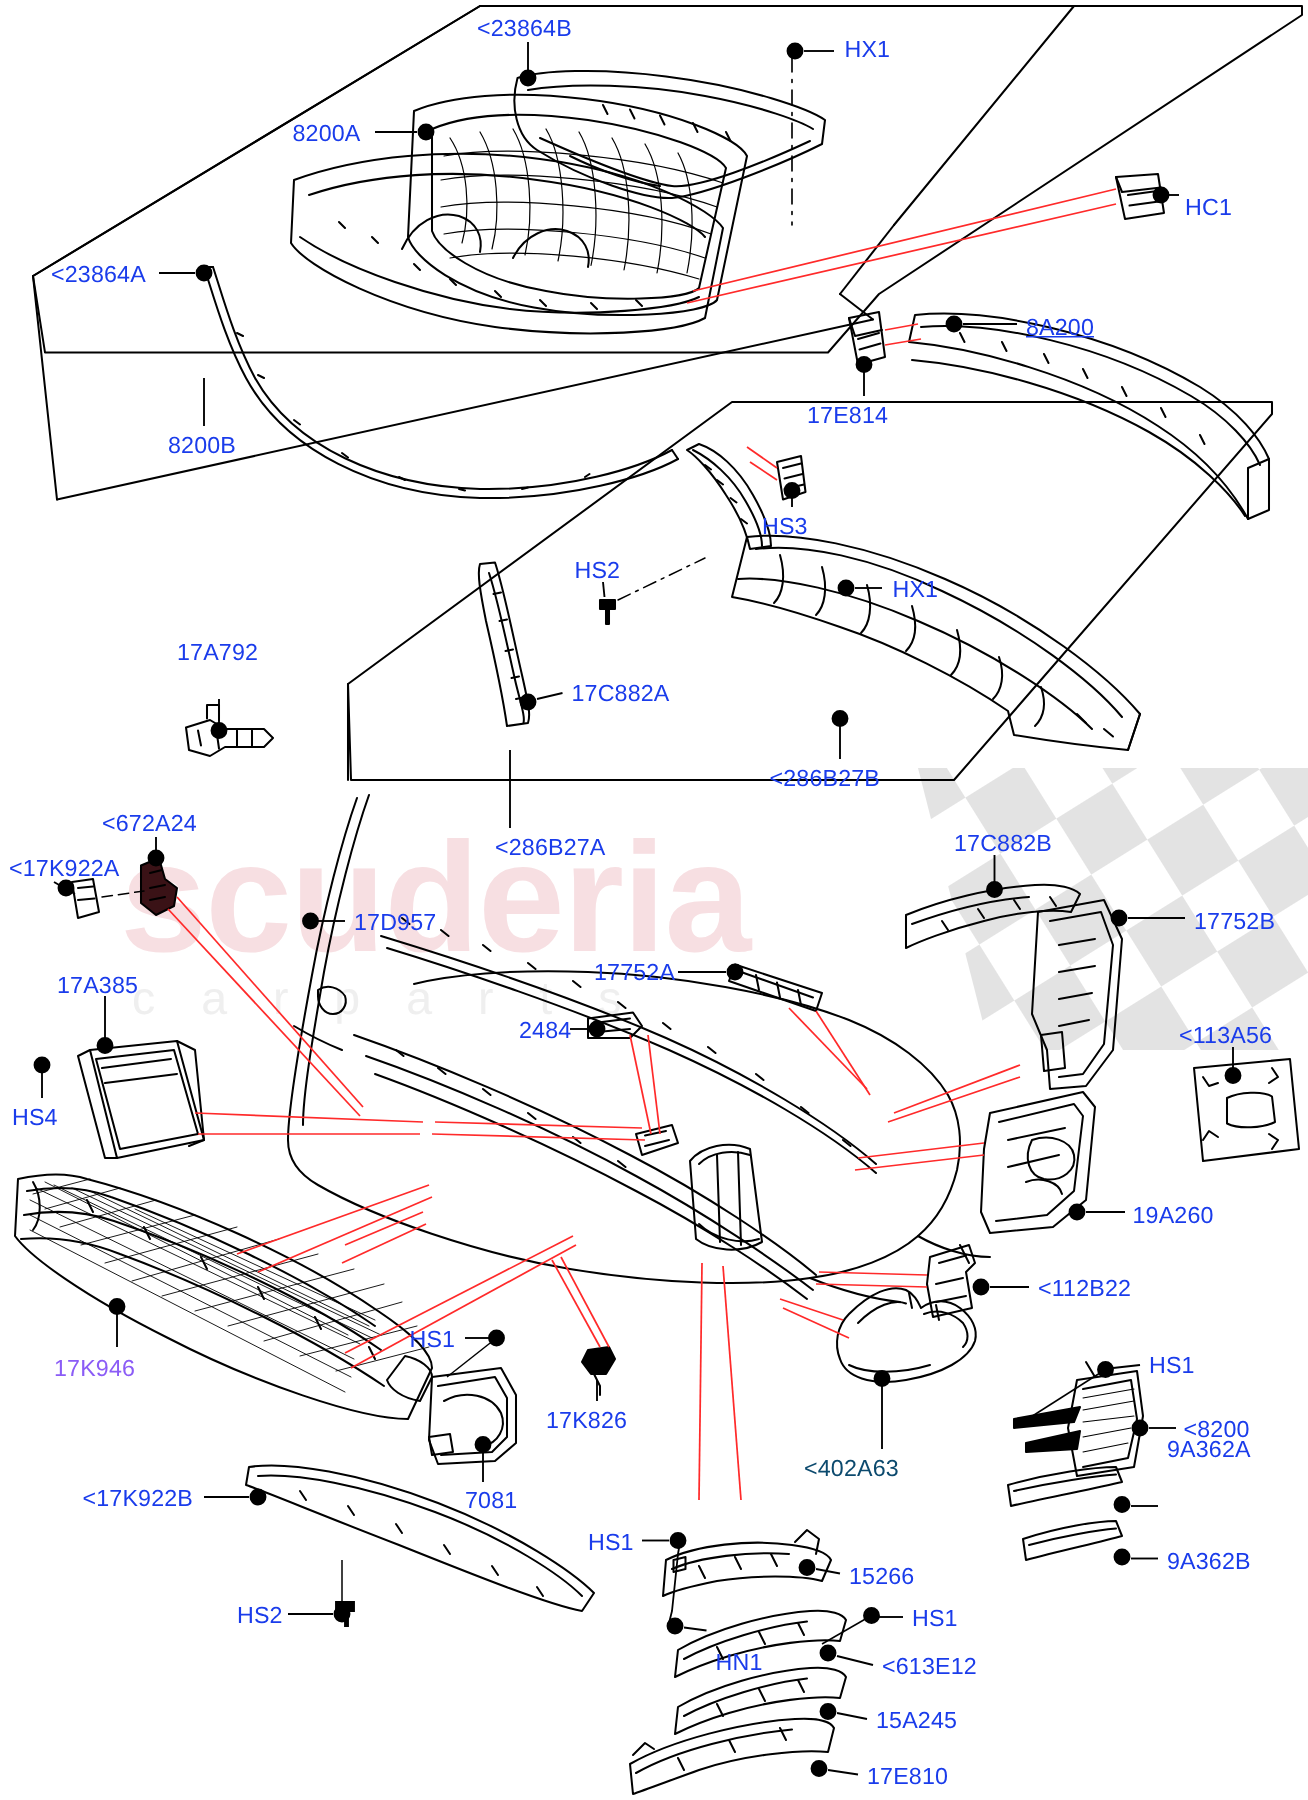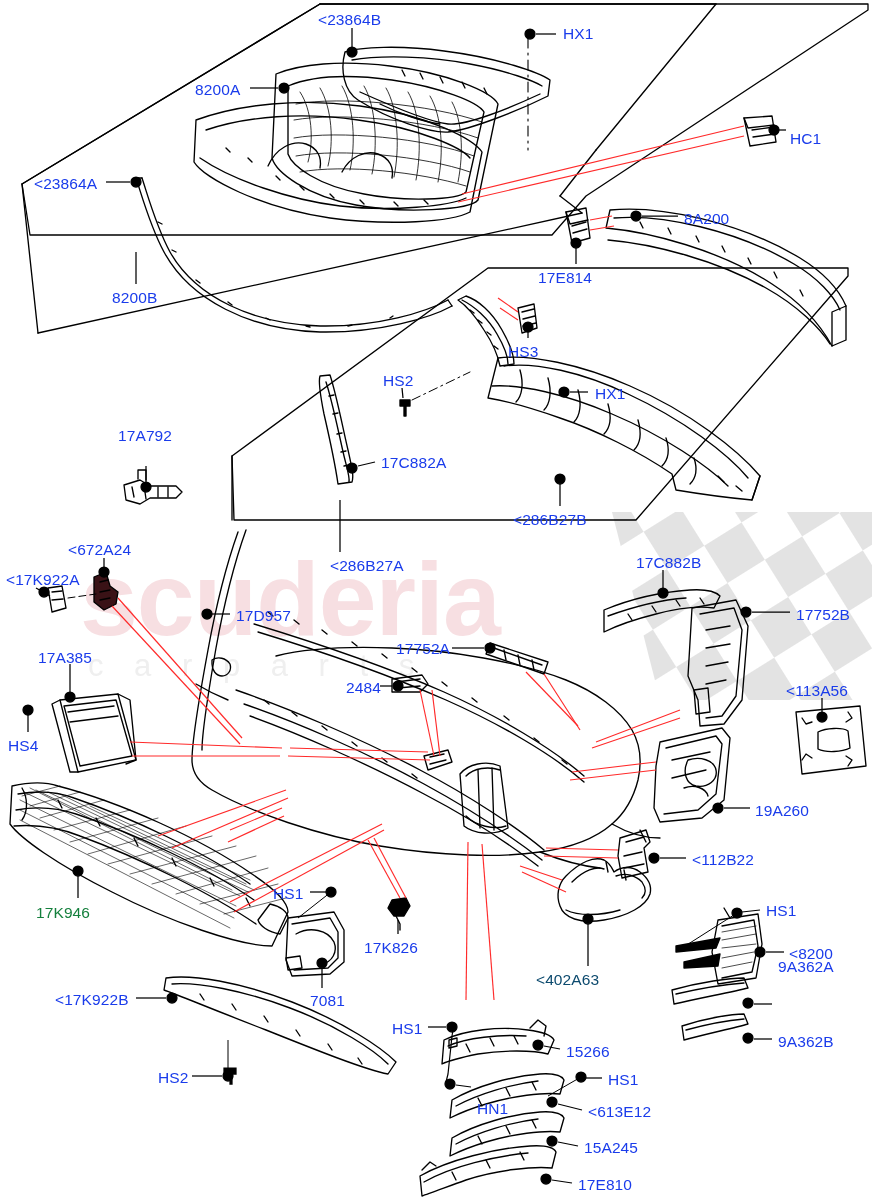--- a/index.html
+++ b/index.html
@@ -616,21 +616,21 @@
       <path d="M224,1068 L236,1068 L236,1074 L232,1074 L232,1084 L230,1084 L230,1074 L224,1074 Z"></path>
     </g>
   </svg>
 
   <div id="labels">
       <div class="lbl" style="left: 318px; top: 12px; color: rgb(26, 60, 235);">&lt;23864B</div>
       <div class="lbl" style="left: 563px; top: 26px; color: rgb(26, 60, 235);">HX1</div>
       <div class="lbl" style="left: 195px; top: 82px; color: rgb(26, 60, 235);">8200A</div>
       <div class="lbl" style="left: 790px; top: 131px; color: rgb(26, 60, 235);">HC1</div>
       <div class="lbl" style="left: 34px; top: 176px; color: rgb(26, 60, 235);">&lt;23864A</div>
-      <div class="lbl" style="left: 684px; top: 211px; color: rgb(26, 60, 235);">8A200</div>
+      <div class="lbl" style="left: 684px; top: 211px; color: rgb(26, 60, 235); text-decoration: underline;">8A200</div>
       <div class="lbl" style="left: 538px; top: 270px; color: rgb(26, 60, 235);">17E814</div>
       <div class="lbl" style="left: 112px; top: 290px; color: rgb(26, 60, 235);">8200B</div>
       <div class="lbl" style="left: 508px; top: 344px; color: rgb(26, 60, 235);">HS3</div>
       <div class="lbl" style="left: 383px; top: 373px; color: rgb(26, 60, 235);">HS2</div>
       <div class="lbl" style="left: 595px; top: 386px; color: rgb(26, 60, 235);">HX1</div>
       <div class="lbl" style="left: 118px; top: 428px; color: rgb(26, 60, 235);">17A792</div>
       <div class="lbl" style="left: 381px; top: 455px; color: rgb(26, 60, 235);">17C882A</div>
       <div class="lbl" style="left: 513px; top: 512px; color: rgb(26, 60, 235);">&lt;286B27B</div>
       <div class="lbl" style="left: 68px; top: 542px; color: rgb(26, 60, 235);">&lt;672A24</div>
       <div class="lbl" style="left: 330px; top: 558px; color: rgb(26, 60, 235);">&lt;286B27A</div>
@@ -638,21 +638,21 @@
       <div class="lbl" style="left: 6px; top: 572px; color: rgb(26, 60, 235);">&lt;17K922A</div>
       <div class="lbl" style="left: 236px; top: 608px; color: rgb(26, 60, 235);">17D957</div>
       <div class="lbl" style="left: 796px; top: 607px; color: rgb(26, 60, 235);">17752B</div>
       <div class="lbl" style="left: 396px; top: 641px; color: rgb(26, 60, 235);">17752A</div>
       <div class="lbl" style="left: 38px; top: 650px; color: rgb(26, 60, 235);">17A385</div>
       <div class="lbl" style="left: 346px; top: 680px; color: rgb(26, 60, 235);">2484</div>
       <div class="lbl" style="left: 786px; top: 683px; color: rgb(26, 60, 235);">&lt;113A56</div>
       <div class="lbl" style="left: 8px; top: 738px; color: rgb(26, 60, 235);">HS4</div>
       <div class="lbl" style="left: 755px; top: 803px; color: rgb(26, 60, 235);">19A260</div>
       <div class="lbl" style="left: 692px; top: 852px; color: rgb(26, 60, 235);">&lt;112B22</div>
-      <div class="lbl" style="left: 36px; top: 905px; color: #15803d;">17K946</div>
+      <div class="lbl" style="left: 36px; top: 905px; color: #8b5cf6;">17K946</div>
       <div class="lbl" style="left: 273px; top: 886px; color: rgb(26, 60, 235);">HS1</div>
       <div class="lbl" style="left: 766px; top: 903px; color: rgb(26, 60, 235);">HS1</div>
       <div class="lbl" style="left: 364px; top: 940px; color: rgb(26, 60, 235);">17K826</div>
       <div class="lbl" style="left: 789px; top: 946px; color: rgb(26, 60, 235);">&lt;8200</div>
       <div class="lbl" style="left: 536px; top: 972px; color: #0c4a6e;">&lt;402A63</div>
       <div class="lbl" style="left: 310px; top: 993px; color: rgb(26, 60, 235);">7081</div>
       <div class="lbl" style="left: 55px; top: 992px; color: rgb(26, 60, 235);">&lt;17K922B</div>
       <div class="lbl" style="left: 778px; top: 959px; color: rgb(26, 60, 235);">9A362A</div>
       <div class="lbl" style="left: 392px; top: 1021px; color: rgb(26, 60, 235);">HS1</div>
       <div class="lbl" style="left: 778px; top: 1034px; color: rgb(26, 60, 235);">9A362B</div>

